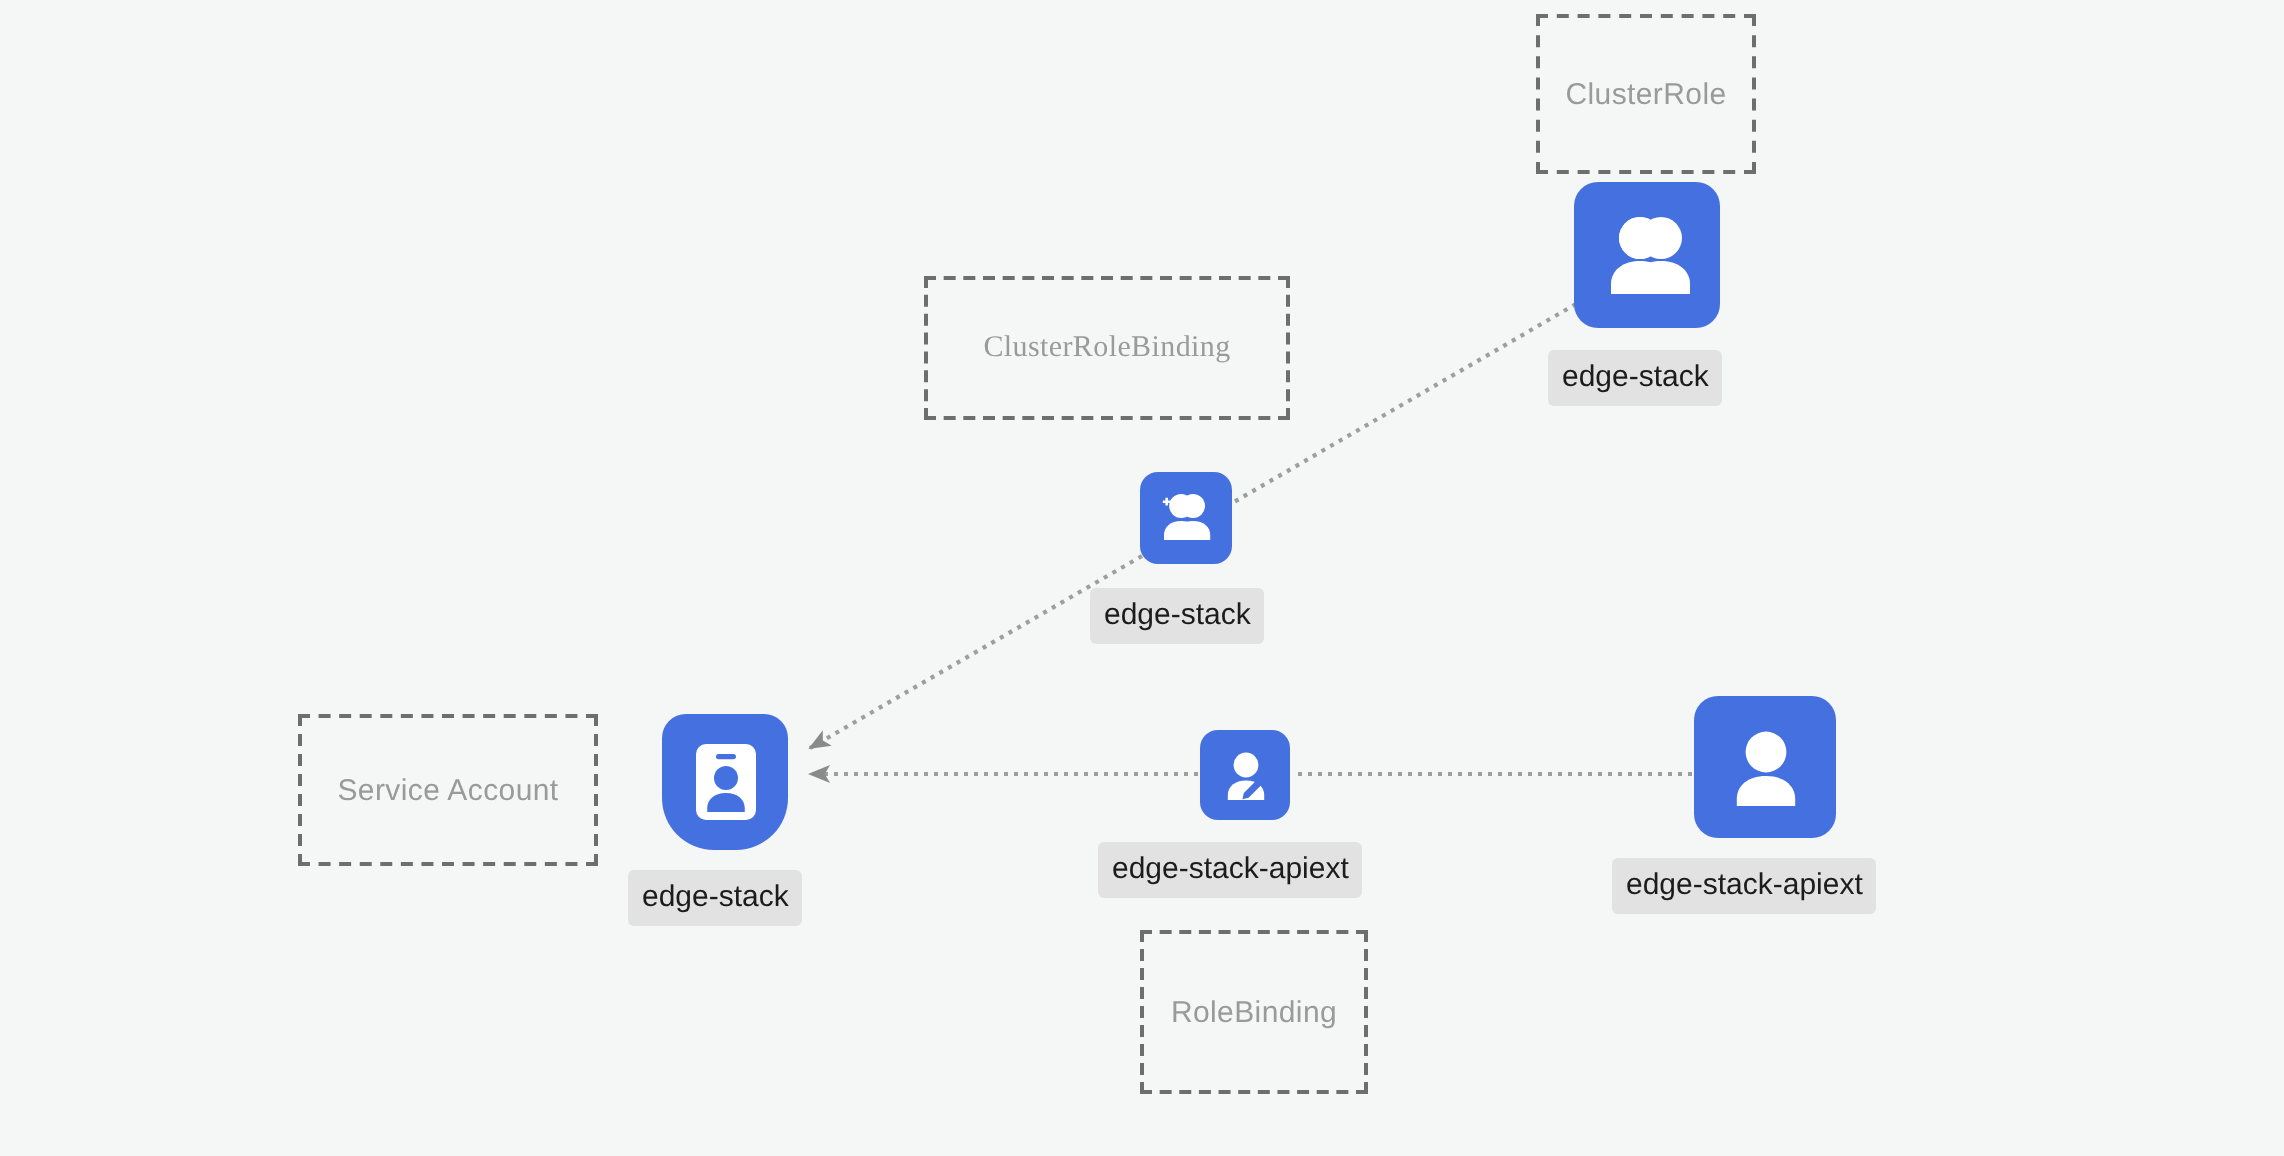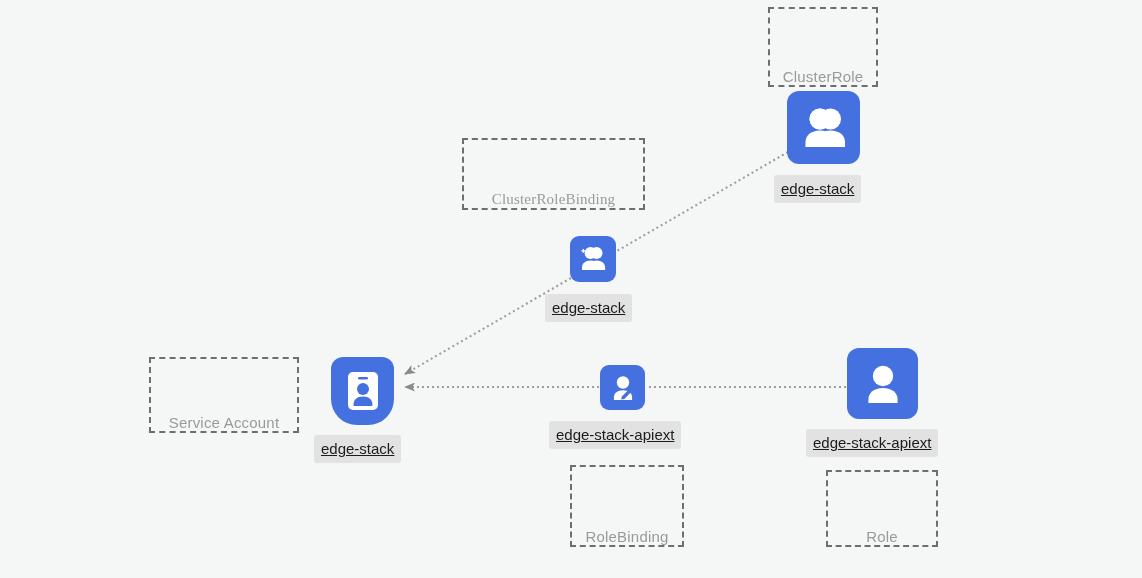--- a/index.html
+++ b/index.html
@@ -27,21 +27,21 @@
     height: 578px;
     pointer-events: none;
   }
 
   
   .kind-box {
     position: absolute;
     border: 2px dashed #6e6e6e;
     box-sizing: border-box;
     display: flex;
-    align-items: flex-end;
+    align-items: center;
     justify-content: center;
   }
   .kind-box .kind-label {
     font-size: 15px;
     color: #9a9a9a;
     letter-spacing: .2px;
     white-space: nowrap;
   }
 
   
@@ -71,21 +71,20 @@
   
   .name-chip {
     position: absolute;
     background: #e2e2e2;
     color: #1c1c1c;
     font-size: 15px;
     line-height: 1;
     padding: 6px 7px 7px 7px;
     border-radius: 3px;
     white-space: nowrap;
-    text-decoration: underline;
   }
 </style>
 </head>
 <body>
 
 <div id="canvas">
 
   <svg id="edge-layer" viewBox="0 0 1142 578" width="1142" height="578">
     <defs>
       <marker id="arrowhead" markerWidth="11" markerHeight="9" refX="10" refY="4.5" orient="auto" markerUnits="userSpaceOnUse">
@@ -113,23 +112,20 @@
   </div>
 
   <div class="kind-box" style="left:149px; top:357px; width:150px; height:76px;">
     <span class="kind-label">Service Account</span>
   </div>
 
   <div class="kind-box" style="left:570px; top:465px; width:114px; height:82px;">
     <span class="kind-label">RoleBinding</span>
   </div>
 
-  <div class="kind-box" style="left:826px; top:470px; width:112px; height:77px;">
-    <span class="kind-label">Role</span>
-  </div>
 
   <div class="node">
     <div class="node-icon rounded" style="left:787px; top:91px; width:73px; height:73px;">
       <svg width="46" height="42" viewBox="0 0 46 42" aria-hidden="true">
         <circle cx="29.5" cy="12" r="10.5" fill="#ffffff"></circle>
         <path d="M29.5 23.5 c-9 0-14.5 5-14.5 11.5 v5 h29 v-5 c0-6.5-5.5-11.5-14.5-11.5 z" fill="#ffffff"></path>
         <path d="M20.5 12 a10.5 10.5 0 0 1 10.5 -10.5 a10.5 10.5 0 0 0 0 21 a10.5 10.5 0 0 1 -10.5 -10.5 z" fill="#4571e0"></path>
         <circle cx="19" cy="12" r="10.5" fill="#ffffff"></circle>
         <path d="M19 23.5 c-9 0-14.5 5-14.5 11.5 v5 h29 v-5 c0-6.5-5.5-11.5-14.5-11.5 z" fill="#ffffff"></path>
         <path d="M19 1.5 a10.5 10.5 0 0 1 0 21 a10.5 10.5 0 0 1 0 -21 z" fill="#ffffff"></path>

